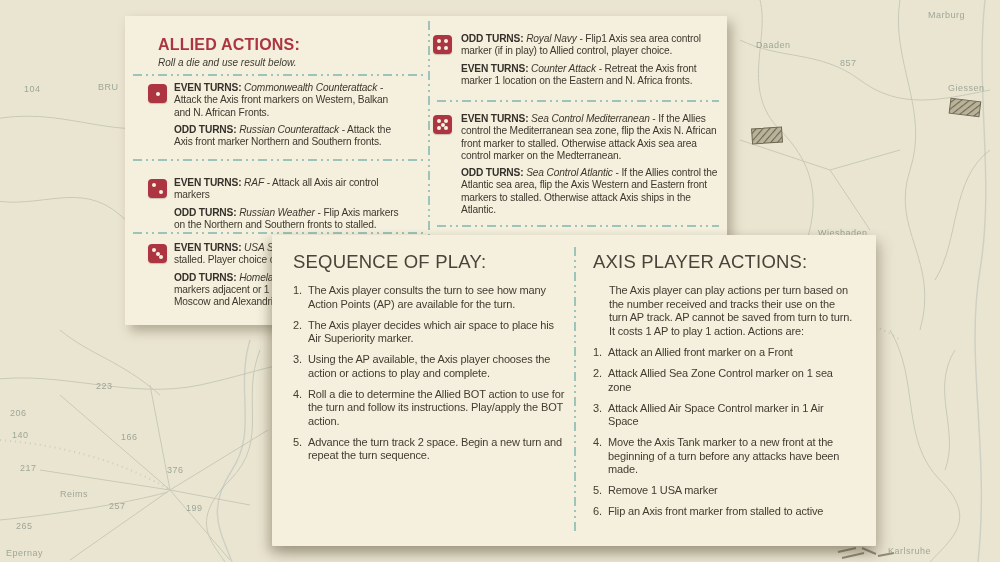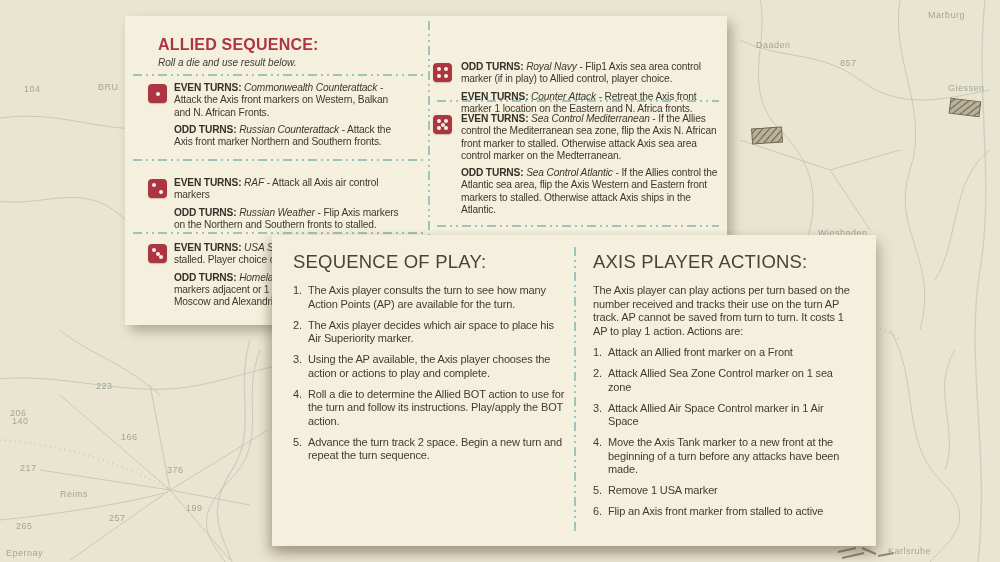--- a/index.html
+++ b/index.html
@@ -34,21 +34,21 @@
   .sec-text{padding-left:26px;font-size:10.2px;line-height:12.3px;color:#3e382e;letter-spacing:-.15px;}
   .sec-right .sec-text{padding-left:28px;}
   .para{margin:0 0 5px 0;}
   .sec-text .b{font-weight:bold;color:#35302a;}
   .sec-text .i{font-style:italic;}
   .clip-line{white-space:nowrap;}
 
   .col{position:absolute;}
   .col h2{margin:0 0 11px 0;font-size:18.5px;font-weight:normal;color:var(--dark);letter-spacing:.2px;}
   .body-txt{font-size:11px;line-height:13.5px;color:#423c31;letter-spacing:-.15px;}
-  .intro{margin:0 0 8px 0;}
+  .intro{margin:0 0 8px 16px;}
   .li{display:flex;margin-bottom:7.5px;}
   .li .num{flex:none;width:15px;}
 </style>
 </head>
 <body>
 
 <div id="stage">
 
   <svg id="map-svg" width="1000" height="562">
     <defs>
@@ -85,40 +85,40 @@
     <rect x="752" y="128" width="30" height="15" fill="url(#hatch)" stroke="#6e6652" stroke-width="1" transform="rotate(-4 767 135)"></rect>
     <rect x="950" y="100" width="30" height="15" fill="url(#hatch)" stroke="#6e6652" stroke-width="1" transform="rotate(7 965 107)"></rect>
     <g stroke="#6e6652" stroke-width="2" opacity="0.7" fill="none">
       <path d="M838,552 l18,-4 M842,558 l22,-5 M862,548 l14,6 M878,556 l16,-3"></path>
     </g>
   </svg>
   <div id="map-labels">
       <span style="left: 98px; top: 82px;">BRU</span>
       <span style="left: 24px; top: 84px;">104</span>
       <span style="left: 10px; top: 408px;">206</span>
-      <span style="left: 12px; top: 416px;">140</span>
+      <span style="left: 12px; top: 430px;">140</span>
       <span style="left: 20px; top: 463px;">217</span>
       <span style="left: 16px; top: 521px;">265</span>
       <span style="left: 96px; top: 381px;">223</span>
       <span style="left: 121px; top: 432px;">166</span>
       <span style="left: 167px; top: 465px;">376</span>
-      <span style="left: 109px; top: 501px; margin-top: 12px;">257</span>
+      <span style="left: 109px; top: 501px;">257</span>
       <span style="left: 186px; top: 503px;">199</span>
       <span style="left: 60px; top: 489px;">Reims</span>
       <span style="left: 6px; top: 548px;">Epernay</span>
       <span style="left: 840px; top: 58px;">857</span>
       <span style="left: 928px; top: 10px;">Marburg</span>
       <span style="left: 756px; top: 40px;">Daaden</span>
       <span style="left: 948px; top: 83px;">Giessen</span>
       <span style="left: 818px; top: 228px;">Wiesbaden</span>
       <span style="left: 888px; top: 546px;">Karlsruhe</span>
     </div>
 
   <div class="card" id="allied-card">
-    <h1 class="allied-title">ALLIED SEQUENCE:</h1>
+    <h1 class="allied-title">ALLIED ACTIONS:</h1>
     <div class="allied-sub">Roll a die and use result below.</div>
 
     <div class="divider-h" style="left:8px;top:58px;width:292px;"></div>
     <div class="divider-h" style="left:8px;top:143px;width:292px;"></div>
     <div class="divider-h" style="left:8px;top:216px;width:292px;"></div>
     <div class="divider-v" style="left:303px;top:5px;height:299px;"></div>
     <div class="divider-h" style="left:312px;top:84px;width:282px;"></div>
     <div class="divider-h" style="left:312px;top:209px;width:282px;"></div>
 
     <div class="section" style="left:23px;top:66px;width:254px;">
@@ -150,21 +150,21 @@
         </div>
       <div class="sec-text">
         <div class="clip-line"><span class="b">EVEN TURNS: </span><span class="i">USA Sup</span><span></span></div>
         <div class="clip-line" style="margin-bottom:5px;"><span>stalled.  Player choice o</span></div>
         <div class="clip-line"><span class="b">ODD TURNS: </span><span class="i">Homelan</span><span></span></div>
         <div class="clip-line"><span>markers adjacent or 1 lo</span></div>
         <div class="clip-line"><span>Moscow and Alexandri</span></div>
       </div>
     </div>
 
-    <div class="section sec-right" style="left:308px;top:17px;width:288px;margin-top:28px;">
+    <div class="section sec-right" style="left:308px;top:17px;width:288px;">
       <div class="die">
           <span class="pip" style="left: 31%; top: 31%;"></span>
           <span class="pip" style="left: 69%; top: 31%;"></span>
           <span class="pip" style="left: 31%; top: 69%;"></span>
           <span class="pip" style="left: 69%; top: 69%;"></span>
         </div>
       <div class="sec-text">
         <p class="para"><span class="b">ODD TURNS: </span><span class="i">Royal Navy</span><span> - Flip1 Axis sea area control marker (if in play)  to Allied control, player choice.</span></p>
         <p class="para"><span class="b">EVEN TURNS: </span><span class="i">Counter Attack</span><span> - Retreat the Axis front marker 1 location on the Eastern and N. Africa fronts.</span></p>
       </div>

